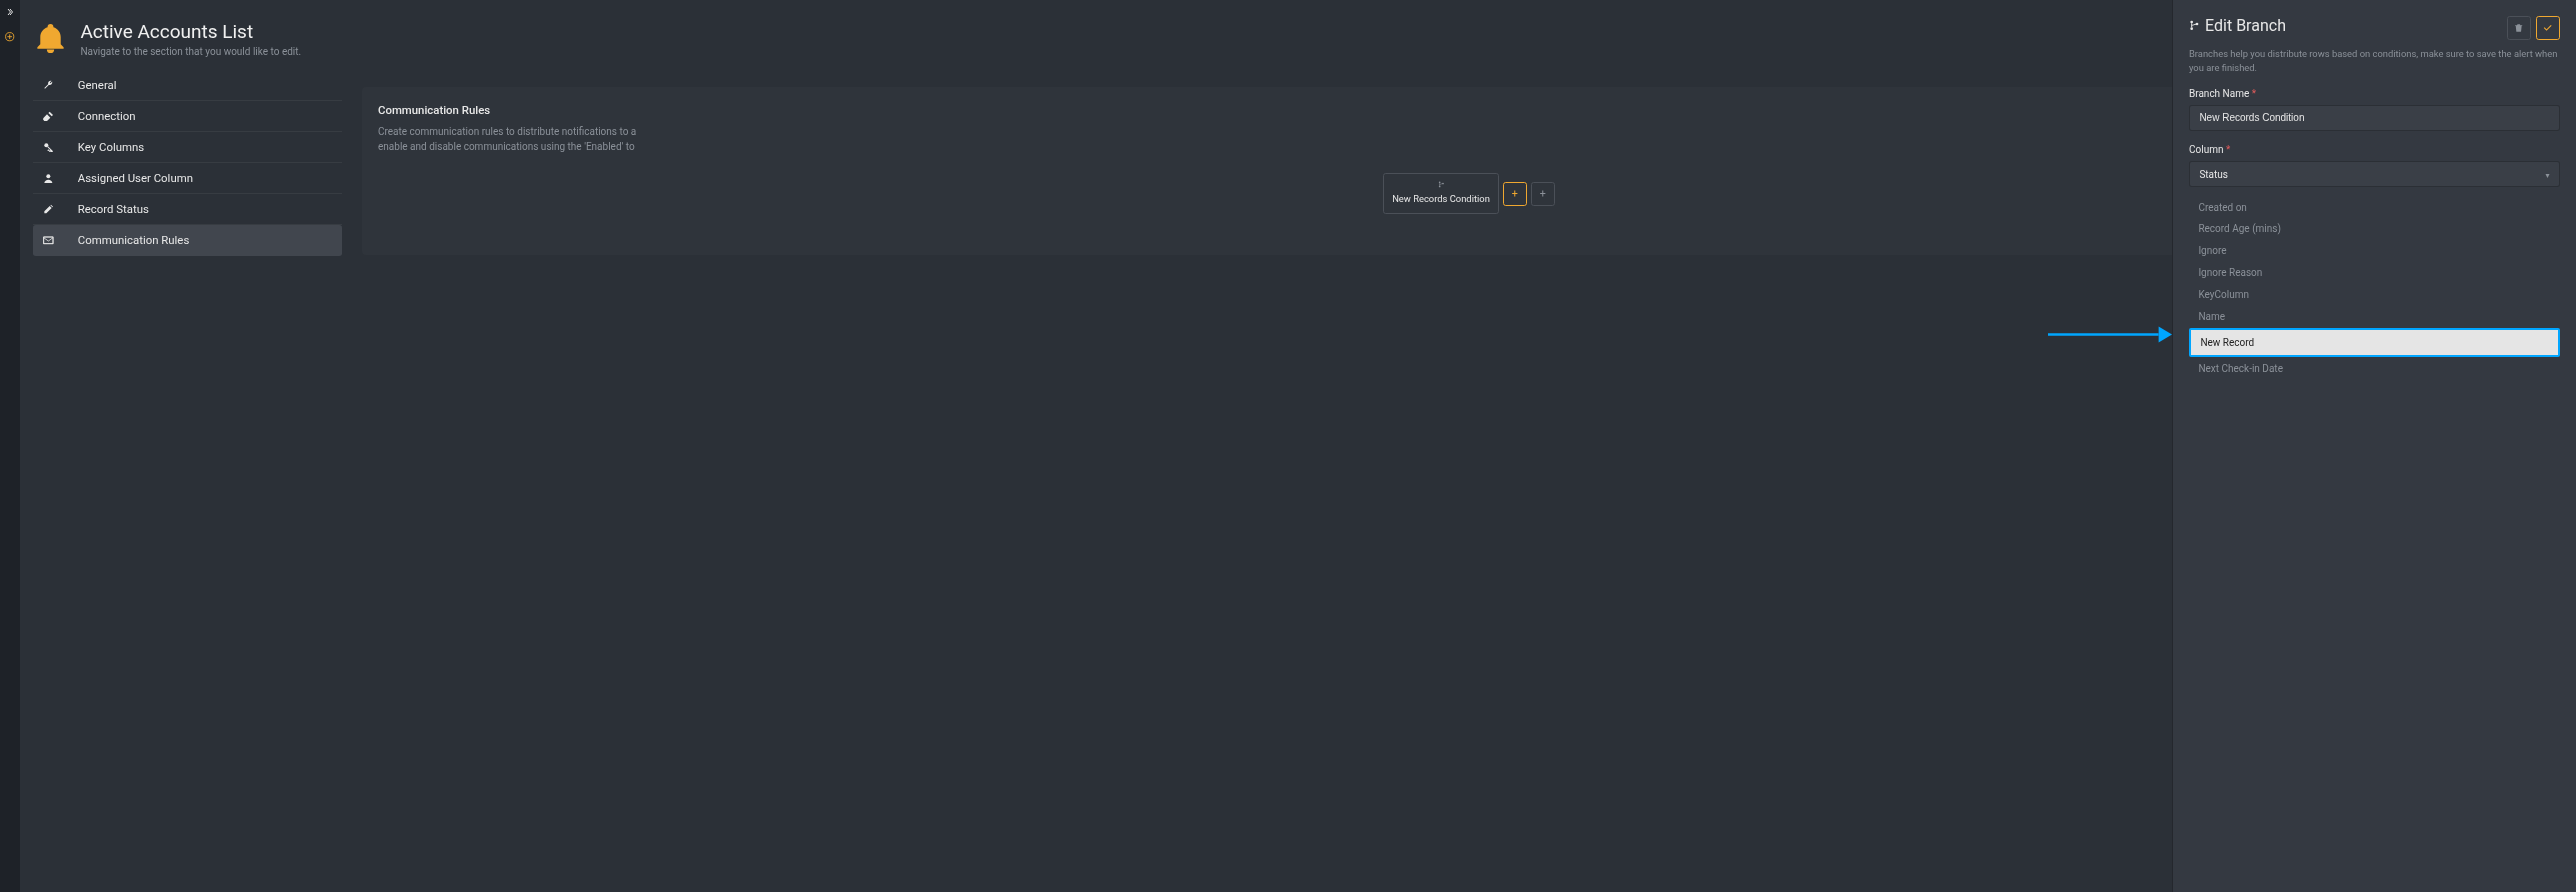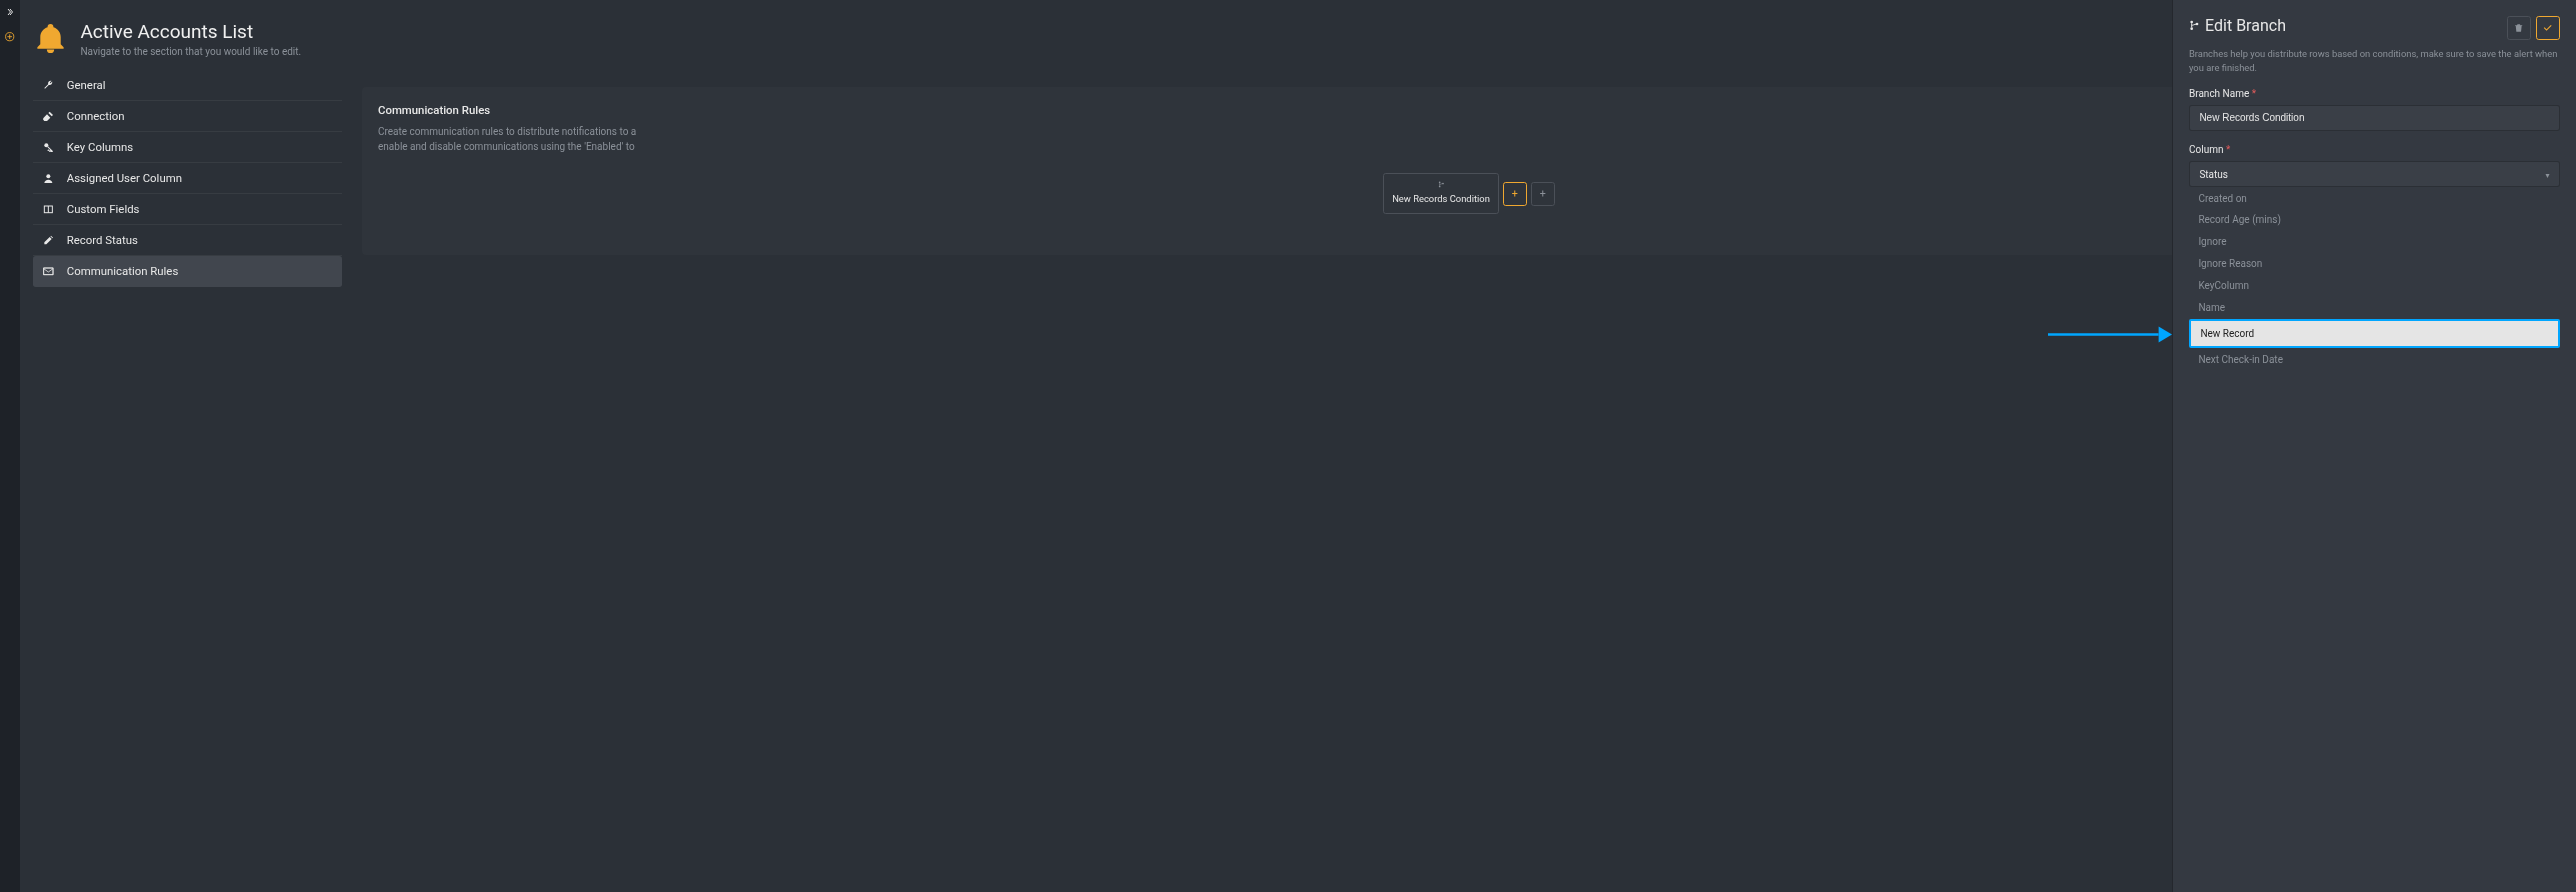--- a/index.html
+++ b/index.html
@@ -90,21 +90,21 @@
     font-size: 10px;
     color: var(--text-dim);
   }
   .nav-list {
     display: flex;
     flex-direction: column;
   }
   .nav-item {
     display: flex;
     align-items: center;
-    gap: 12px;
+    gap: 23px;
     padding: 8px 9.4px;
     font-size: 11.4px;
     color: #e8e8e8;
     border-bottom: 0.7px solid rgba(255,255,255,0.06);
     cursor: pointer;
   }
   .nav-item.active {
     background: var(--bg-hover);
     border-radius: 2.7px;
     border-bottom-color: transparent;
@@ -212,21 +212,21 @@
     color: #e8e8e8;
     font-size: 10px;
     margin-bottom: 13.4px;
     outline: none;
   }
   .select {
     display: flex;
     justify-content: space-between;
     align-items: flex-end;
     cursor: pointer;
-    margin-bottom: 0;
+    margin-bottom: 9px;
   }
   .select .caret {
     color: var(--text-dim);
     font-size: 8px;
   }
   .dropdown {
     background: var(--bg-panel2);
     border: none;
     margin-top: 0;
   }
@@ -315,29 +315,20 @@
               <span>Key Columns</span>
             </div>
             <div class="nav-item">
               <span class="ico">
                 <svg viewBox="0 0 16 16" width="10.7" height="10.7" fill="currentColor">
                   <circle cx="8" cy="5" r="3"></circle>
                   <path d="M2 15c0-3 3-5 6-5s6 2 6 5z"></path>
                 </svg>
               </span>
               <span>Assigned User Column</span>
-            </div>
-            <div class="nav-item">
-              <span class="ico">
-                <svg viewBox="0 0 16 16" width="10.7" height="10.7" fill="none" stroke="currentColor" stroke-width="1.5">
-                  <rect x="2" y="3" width="12" height="10"></rect>
-                  <line x1="8" y1="3" x2="8" y2="13"></line>
-                </svg>
-              </span>
-              <span>Custom Fields</span>
             </div>
             <div class="nav-item">
               <span class="ico">
                 <svg viewBox="0 0 16 16" width="10.7" height="10.7" fill="currentColor">
                   <path d="M2 11l8-8 3 3-8 8H2v-3zM11 2l1-1 3 3-1 1-3-3z"></path>
                 </svg>
               </span>
               <span>Record Status</span>
             </div>
             <div class="nav-item active">

